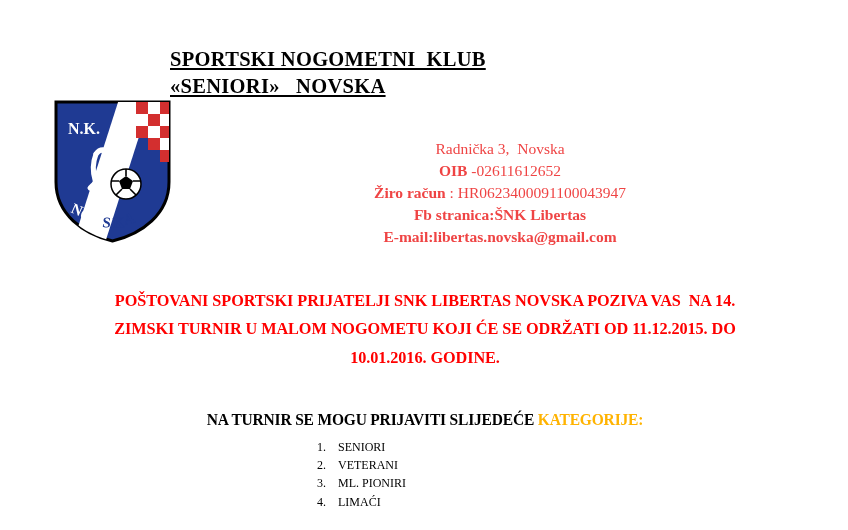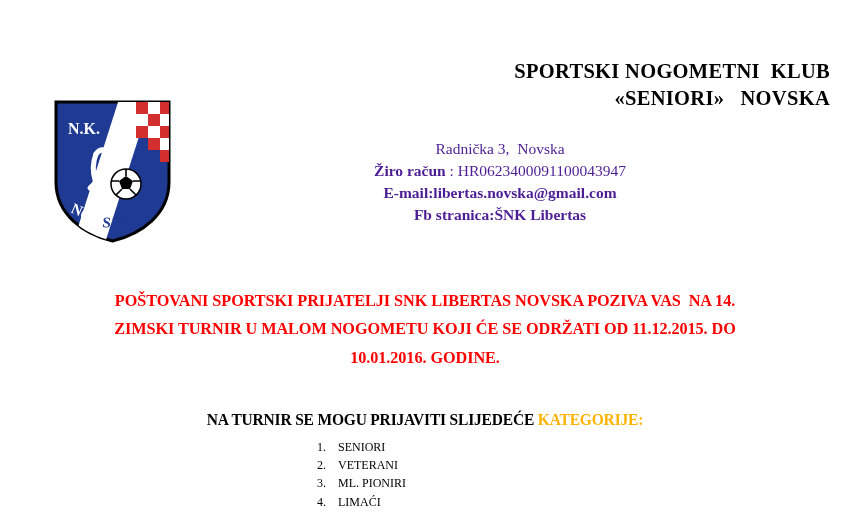--- a/index.html
+++ b/index.html
@@ -28,42 +28,43 @@
     top: 96px;
     width: 125px;
     height: 150px;
   }
   .crest svg { display: block; }
 
   
   .header {
     position: absolute;
     left: 170px;
-    top: 58px;
+    top: 46px;
     width: 660px;
-    text-align: right;
+    text-align: left;
+    text-decoration: underline;
   }
   .club-name-1,
   .club-name-2 {
     font-family: "Liberation Serif", serif;
     font-weight: bold;
     font-size: 20.5px;
     letter-spacing: 0.3px;
     color: #000000;
     line-height: 1.32;
     white-space: pre;
   }
 
   .contact {
     position: absolute;
     left: 170px;
     top: 138px;
     width: 660px;
     text-align: center;
-    color: #4c1d95;
+    color: #ef4444;
   }
   .contact div {
     font-size: 15.5px;
     line-height: 1.42;
     white-space: pre;
   }
   .contact .bold { font-weight: bold; }
   .contact .label { font-weight: bold; }
 
   
@@ -180,23 +181,24 @@
     </svg>
   </div>
 
   <div class="header">
     <div class="club-name-1">SPORTSKI NOGOMETNI  KLUB</div>
     <div class="club-name-2">«SENIORI»   NOVSKA</div>
   </div>
 
   <div class="contact">
     <div>Radnička 3,  Novska</div>
+    <div><span class="label">OIB </span><span>-02611612652</span></div>
     <div><span class="label">Žiro račun </span><span>: HR0623400091100043947</span></div>
+    <div class="bold">Fb stranica:ŠNK Libertas</div>
     <div class="bold">E-mail:libertas.novska@gmail.com</div>
-    <div class="bold">Fb stranica:ŠNK Libertas</div>
   </div>
 
   <div class="announce">
     <div class="line">POŠTOVANI SPORTSKI PRIJATELJI SNK LIBERTAS NOVSKA POZIVA VAS  NA 14.</div>
     <div class="line">ZIMSKI TURNIR U MALOM NOGOMETU KOJI ĆE SE ODRŽATI OD 11.12.2015. DO</div>
     <div class="line">10.01.2016. GODINE.</div>
   </div>
 
   <div class="cat-intro"><span>NA TURNIR SE MOGU PRIJAVITI SLIJEDEĆE </span><span class="highlight">KATEGORIJE:</span></div>
 

